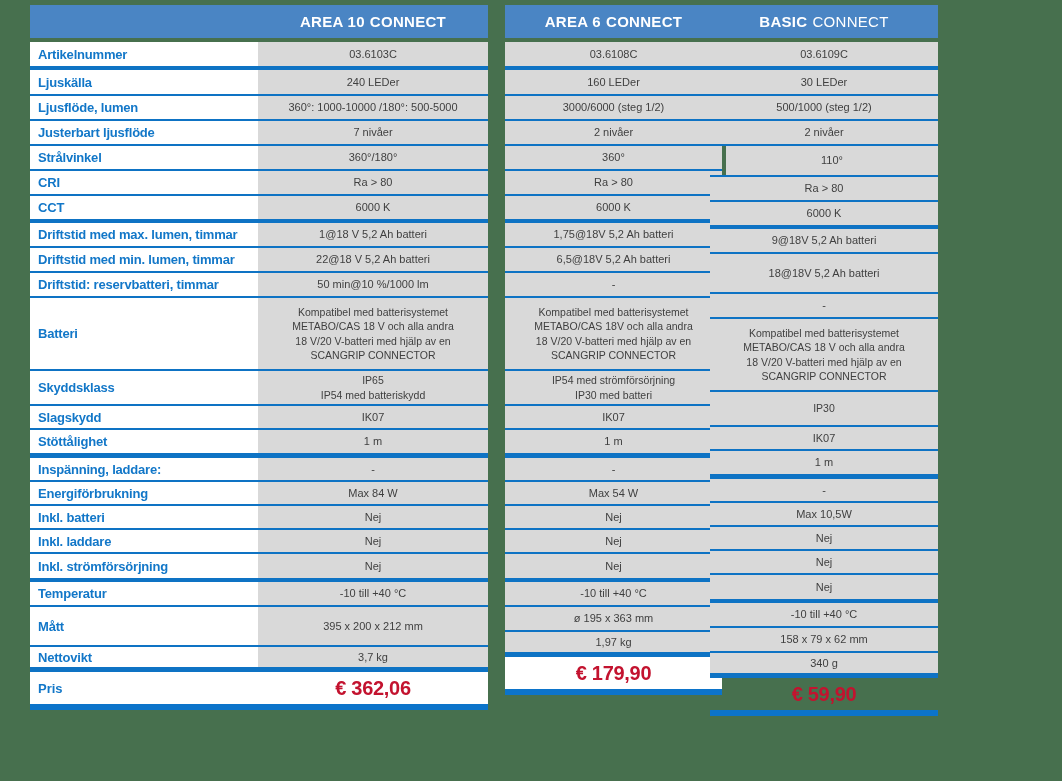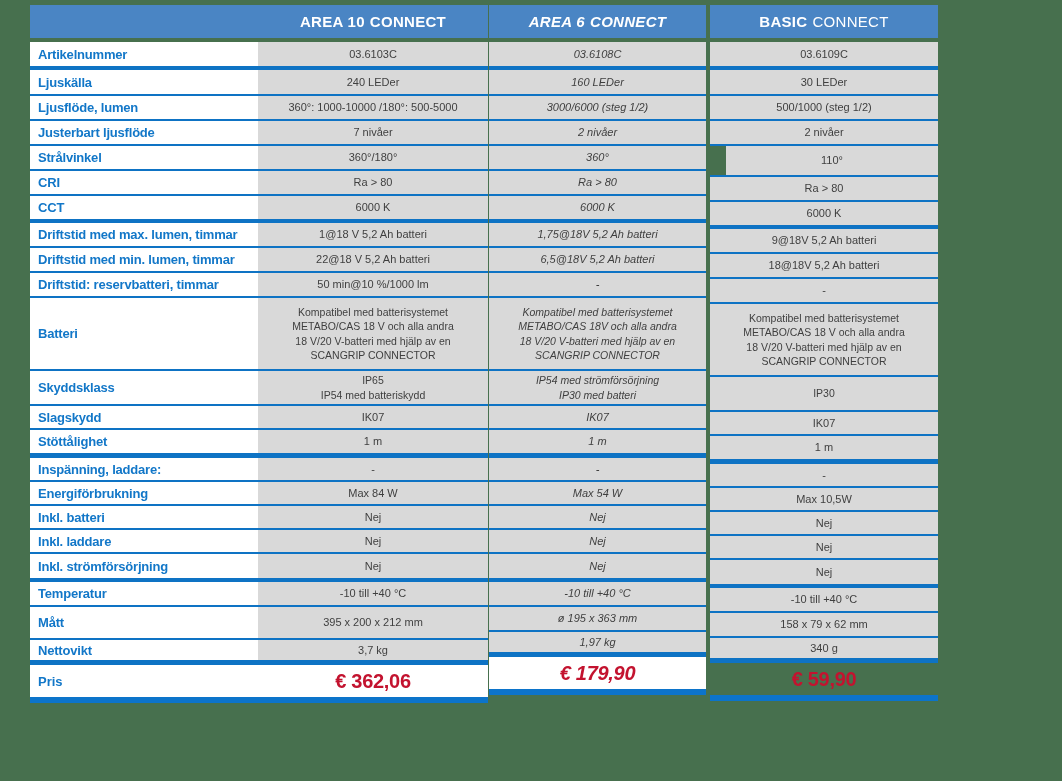--- a/index.html
+++ b/index.html
@@ -14,21 +14,21 @@
     height: 781px;
     background: #47704E;
   }
   .group {
     position: absolute;
     top: 5px;
     display: flex;
     flex-direction: column;
   }
   #group-1 { left: 30px;  width: 458px; }
-  #group-2 { left: 489px; width: 217px; font-style: italic; }
+  #group-2 { left: 505px; width: 217px; }
   #group-3 { left: 710px; width: 228px; }
 
   .col-header {
     height: 33px;
     background: #4A85C4;
     color: #FFFFFF;
     display: flex;
     align-items: center;
     justify-content: center;
     font-size: 15px;
@@ -200,21 +200,21 @@
       <div class="row" style="height: 24px;">
         <div class="lbl">Inkl. strömförsörjning</div>
         <div class="val">Nej</div>
       </div>
       <div class="sep" style="height: 4px;"></div>
       <div class="row" style="height: 23px;">
         <div class="lbl">Temperatur</div>
         <div class="val">-10 till +40 °C</div>
       </div>
       <div class="sep" style="height: 2px;"></div>
-      <div class="row" style="height: 31px; border-radius: 9px;">
+      <div class="row" style="height: 38px; border-radius: 9px;">
         <div class="lbl">Mått</div>
         <div class="val">395 x 200 x 212 mm</div>
       </div>
       <div class="sep" style="height: 2px;"></div>
       <div class="row" style="height: 20px;">
         <div class="lbl">Nettovikt</div>
         <div class="val">3,7 kg</div>
       </div>
       <div class="sep" style="height: 5px;"></div>
       <div class="price-row">
@@ -357,21 +357,21 @@
       </div>
       <div class="sep" style="height: 2px;"></div>
       <div class="row" style="height: 23px;">
         <div class="val">6000 K</div>
       </div>
       <div class="sep" style="height: 4px;"></div>
       <div class="row" style="height: 23px;">
         <div class="val">9@18V 5,2 Ah batteri</div>
       </div>
       <div class="sep" style="height: 2px;"></div>
-      <div class="row" style="height: 23px; border-radius: 6px;">
+      <div class="row" style="height: 38px; border-radius: 6px;">
         <div class="val">18@18V 5,2 Ah batteri</div>
       </div>
       <div class="sep" style="height: 2px;"></div>
       <div class="row" style="height: 23px;">
         <div class="val">-</div>
       </div>
       <div class="sep" style="height: 2px;"></div>
       <div class="row" style="height: 71px;">
         <div class="val" style="font-size: 10.5px;">Kompatibel med batterisystemet
 METABO/CAS 18 V och alla andra

